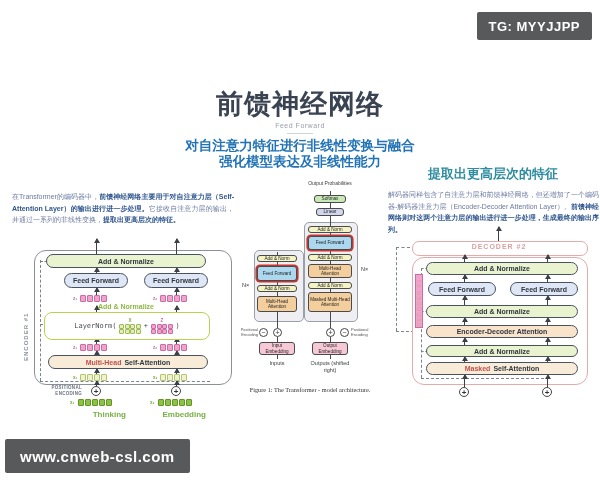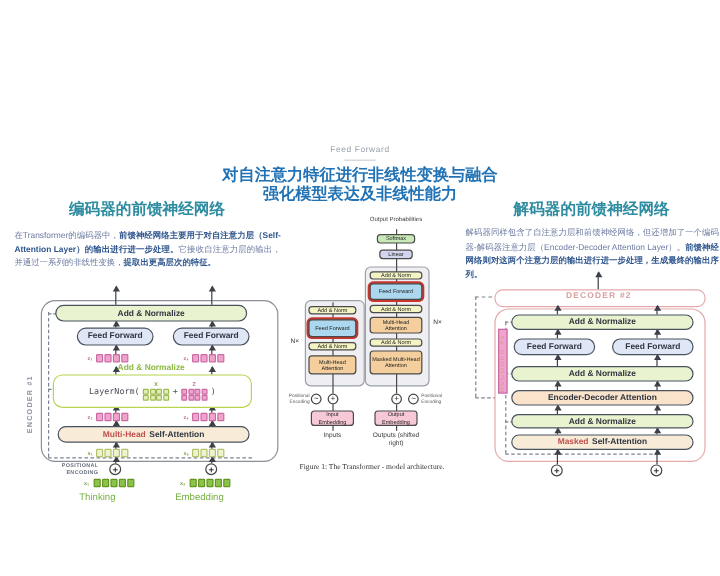--- a/index.html
+++ b/index.html
@@ -50,21 +50,21 @@
   .tl-pk{color:#c06a9f;}.tl-gn{color:#7aa83d;}
   .antext{position:absolute;font-size:7px;font-weight:bold;color:#8cb842;text-align:center;z-index:2;}
   .lnbox{position:absolute;border:1.3px solid #b8d44e;border-radius:8px;background:#fff;z-index:2;
         display:flex;align-items:center;justify-content:center;gap:3px;}
   .lntext{font-family:"DejaVu Sans Mono",monospace;font-size:7px;color:#4a4f57;}
   .lncol{display:flex;flex-direction:column;align-items:center;gap:1px;}
   .lngrid{display:grid;grid-template-columns:repeat(4,5px);grid-auto-rows:5px;gap:.5px;}
   .lnlabel{font-size:4.5px;font-weight:bold;}
   .posenc{position:absolute;font-size:4.5px;color:#6b7280;letter-spacing:.3px;line-height:1.25;
         text-align:right;z-index:2;font-weight:bold;}
-  .word{position:absolute;font-size:8px;font-weight:normal;color:#76b043;text-align:left;z-index:2;}
+  .word{position:absolute;font-size:8px;font-weight:bold;color:#76b043;text-align:right;z-index:2;}
   .circ{position:absolute;width:10px;height:10px;border:1px solid #444;border-radius:50%;
         background:#fff;display:flex;align-items:center;justify-content:center;
         font-size:8px;font-weight:bold;color:#333;z-index:2;box-sizing:border-box;}
   
   .mbox{position:absolute;border:.8px solid #4a4a4a;border-radius:3px;display:flex;align-items:center;
         justify-content:center;text-align:center;font-size:4.6px;line-height:1.15;color:#1f1f1f;
         z-index:2;padding:0 1px;box-sizing:border-box;}
   .my{background:#f4f3c4}.mb{background:#abd8ef}.mo{background:#f4cf9d}
   .mp{background:#f7c9d6}.mg{background:#c9e8b8}.mpu{background:#d3d5ee}
   .redring{box-shadow:0 0 0 1.6px #c8352e;}
@@ -77,28 +77,30 @@
   .mpos{position:absolute;font-size:4px;color:#555;line-height:1.3;z-index:2;}
   .ncount{position:absolute;font-size:5.5px;color:#333;z-index:2;}
   .caption{position:absolute;font-family:"Liberation Serif",serif;font-size:6.3px;color:#333;
         text-align:center;z-index:2;}
 </style>
 </head>
 <body>
 
 <div class="slide">
 
-
+  <div class="badge tg">TG: MYYJJPP</div>
+  <div class="badge site">www.cnweb-csl.com</div>
+
+  <div class="title">前馈神经网络</div>
   <div class="subtitle">Feed Forward</div>
   <div class="divider"></div>
   <div class="tagline" style="top:137px;">对自注意力特征进行非线性变换与融合</div>
   <div class="tagline" style="top:153px;">强化模型表达及非线性能力</div>
 
-  <div class="sechead" style="top:165px;left:10px;width:225px;">编码器的前馈神经网络</div>
-  <div class="sechead" style="top:165px;left:386px;width:214px;">解码器的前馈神经网络</div>
+  <div class="sechead" style="top:165px;left:386px;width:214px;">提取出更高层次的特征</div>
 
   <div class="para" style="top:191px;left:12px;width:222px;"><span>在Transformer的编码器中，</span><span class="seg-bold">前馈神经网络主要用于对自注意力层（Self-Attention Layer）的输出进行进一步处理。</span><span>它接收自注意力层的输出，并通过一系列的非线性变换，</span><span class="seg-bold">提取出更高层次的特征。</span></div>
   <div class="para" style="top:189px;left:388px;width:211px;"><span>解码器同样包含了自注意力层和前馈神经网络，但还增加了一个编码器-解码器注意力层（Encoder-Decoder Attention Layer）。</span><span class="seg-bold">前馈神经网络则对这两个注意力层的输出进行进一步处理，生成最终的输出序列。</span></div>
 
   <div class="diag" style="left:14px;top:236px;width:224px;height:196px;">
     <div class="outerbox" style="left:20px;top:14px;width:196px;height:133px;"></div>
     <div class="vlabel" style="left:9px;top:65px;height:60px;">ENCODER #1</div>
 
     <div class="dv" style="left:26px;top:24px;height:121px;"></div>
     <div class="dh" style="left:26px;top:145px;width:170px;"></div>

